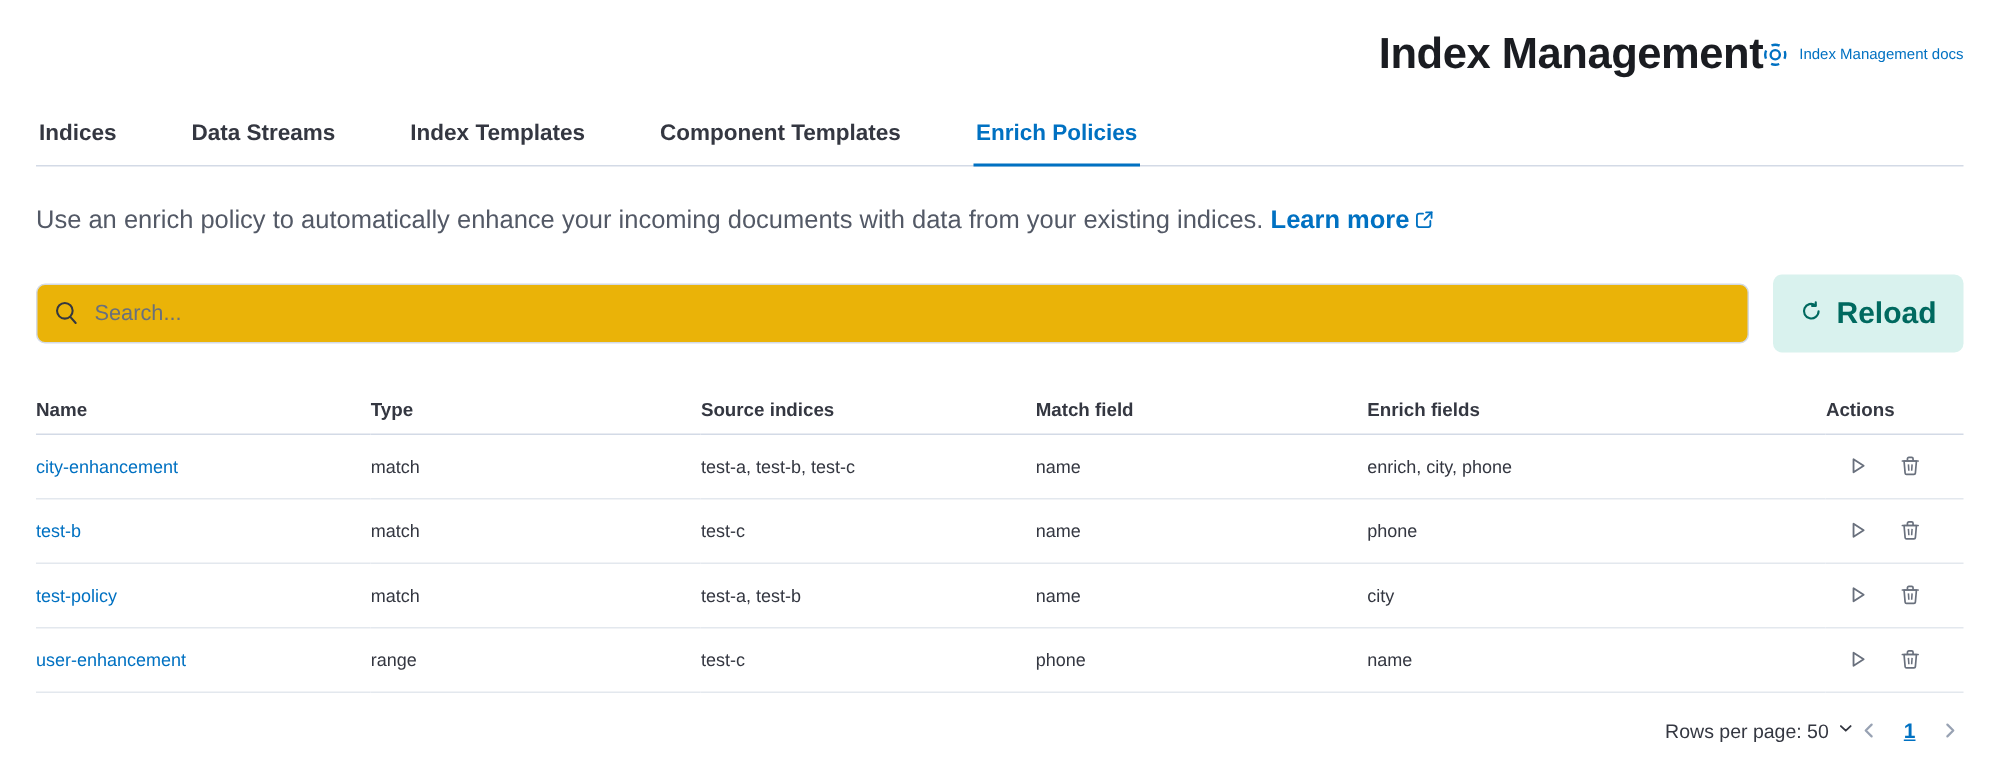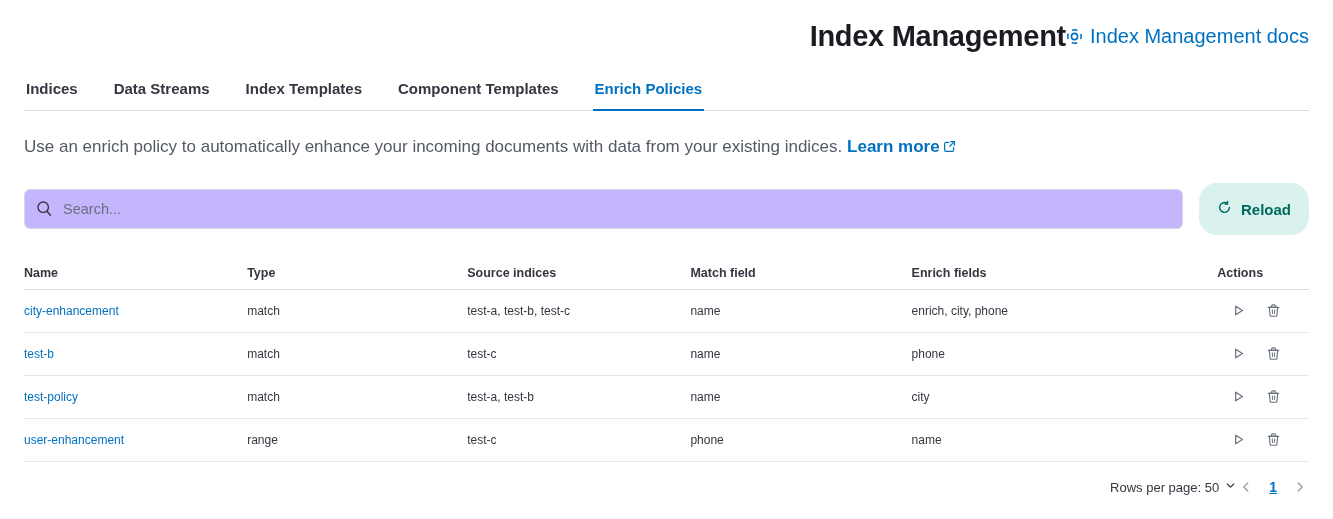--- a/index.html
+++ b/index.html
@@ -11,46 +11,46 @@
   body{
     width:1333px;height:519px;overflow:hidden;
     font-family:"Liberation Sans","DejaVu Sans",sans-serif;
     color:var(--text);
   }
   .page{padding:14px 24px 0 24px;}
 
   
   .header-row{display:flex;justify-content:flex-end;align-items:center;height:44px;}
   .page-title{font-size:29px;font-weight:700;color:#1a1c21;letter-spacing:-0.3px;}
-  .docs-link{display:flex;align-items:center;gap:7px;color:var(--link);font-size:20px;font-weight:500;text-decoration:none;cursor:pointer;}
+  .docs-link{display:flex;align-items:center;gap:7px;color:var(--link);font-size:10px;font-weight:500;text-decoration:none;cursor:pointer;}
   .docs-link svg{display:block;}
 
   
-  .tabs{display:flex;gap:32px;margin-top:22px;border-bottom:1px solid var(--border);text-align:center;}
+  .tabs{display:flex;gap:46px;margin-top:22px;border-bottom:1px solid var(--border);text-align:center;}
   .tab{font-size:15px;font-weight:700;color:var(--text);padding:0 2px 13px 2px;cursor:pointer;position:relative;}
   .tab.active{color:var(--link);}
   .tab.active::after{content:"";position:absolute;left:0;right:0;bottom:-1px;height:2px;background:var(--link);}
 
   
   .description{margin-top:26px;font-size:17px;color:var(--subdued);}
   .learn-more{color:var(--link);font-weight:700;text-decoration:none;cursor:pointer;white-space:nowrap;}
   .learn-more svg{margin-left:3px;vertical-align:-1px;}
 
   
   .controls{display:flex;align-items:center;margin-top:26px;gap:16px;}
   .search-wrap{flex:1;position:relative;}
   .search-input{
     width:100%;height:40px;border:1px solid var(--border);border-radius:6px;
-    background:#c4b5fd;padding:0 12px 0 38px;font-size:14.5px;color:var(--text);
+    background:#eab308;padding:0 12px 0 38px;font-size:14.5px;color:var(--text);
     font-family:inherit;outline:none;
   }
   .search-input::placeholder{color:#69707D;}
   .search-icon{position:absolute;left:12px;top:11px;}
-  .btn{display:flex;align-items:center;gap:9px;height:52px;padding:0 18px;border:none;border-radius:18px;
-       font-family:inherit;font-size:15px;font-weight:600;cursor:pointer;white-space:nowrap;}
+  .btn{display:flex;align-items:center;gap:9px;height:52px;padding:0 18px;border:none;border-radius:6px;
+       font-family:inherit;font-size:20px;font-weight:600;cursor:pointer;white-space:nowrap;}
   .btn-reload{background:var(--success-bg);color:var(--success-text);}
   .btn-create{background:var(--primary);color:#fff;}
 
   
   table{width:100%;border-collapse:collapse;margin-top:22px;}
   th{font-size:12.5px;font-weight:700;color:var(--text);text-align:left;padding:9px 8px 9px 0;border-bottom:1px solid var(--border);}
   th.actions-col,td.actions-cell{padding-right:2px;}
   td{font-size:12px;color:var(--text);padding:11px 8px 11px 0;border-bottom:1px solid var(--row-border);height:41px;}
   .col-name{width:219px;} .col-type{width:216px;} .col-source{width:219px;}
   .col-match{width:217px;} .col-enrich{width:300px;} .col-actions{width:90px;}

